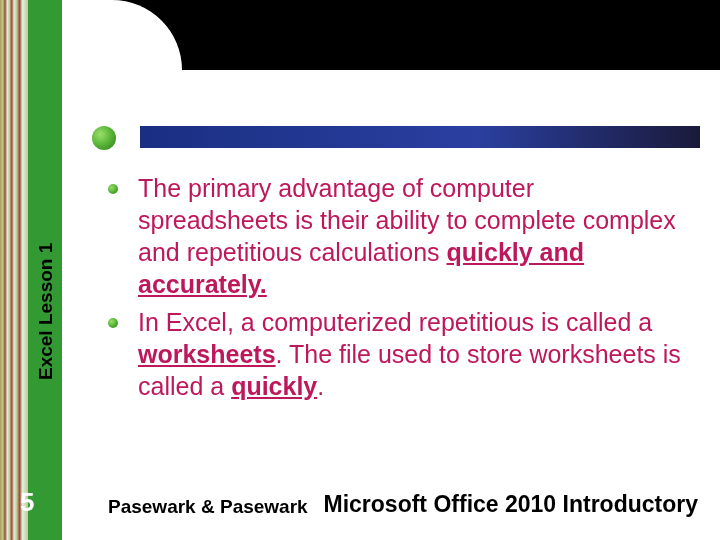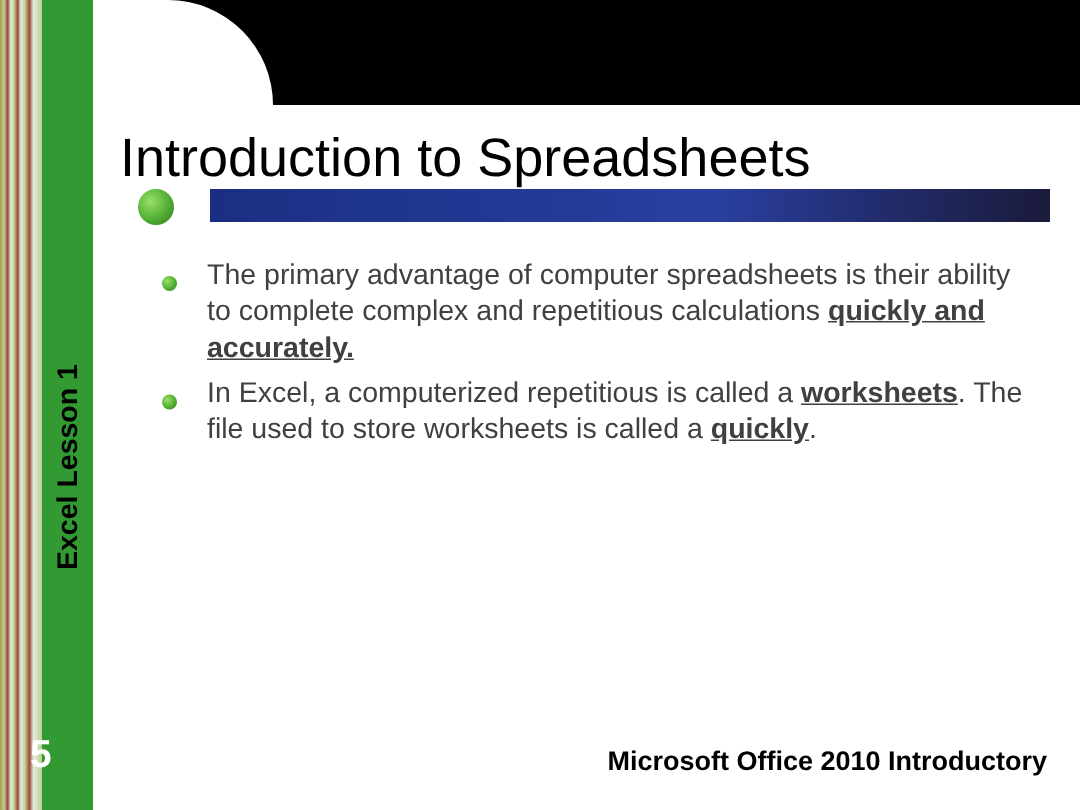--- a/index.html
+++ b/index.html
@@ -110,23 +110,23 @@
   }
   .dot {
     width: 10px; height: 10px;
     border-radius: 50%;
     background: radial-gradient(circle at 35% 35%, #9adf6a 0%, #5cb83a 45%, #2a7a1a 100%);
     margin-top: 12px;
     margin-right: 20px;
     flex: 0 0 10px;
   }
   .btext {
-    font-size: 19px;
+    font-size: 25px;
     line-height: 1.28;
-    color: #404040;
+    color: #be185d;
   }
   .u { text-decoration: underline; font-weight: bold; }
 
   
   .page-num {
     position: absolute;
     left: 20px;
     bottom: 22px;
     font-size: 26px;
     font-weight: bold;
@@ -138,21 +138,21 @@
     left: 108px;
     bottom: 22px;
     font-size: 19px;
     font-weight: bold;
     color: #000;
   }
   .footer-right {
     position: absolute;
     right: 22px;
     bottom: 22px;
-    font-size: 18px;
+    font-size: 23px;
     font-weight: bold;
     color: #000;
   }
 </style>
 </head>
 <body>
 
 <div class="slide">
 
   <div class="topband"></div>
@@ -160,36 +160,36 @@
   <div class="sidebar">
     <div class="sidebar-art"></div>
   </div>
 
   <div class="whitecorner"></div>
 
   <div class="side-label">Excel Lesson 1</div>
 
   <div class="accent-dot"></div>
   <div class="underline-band"></div>
-  <div class="heading">Introduction to Spreadsheets</div>
 
   <div class="content">
 
     <div class="bullet">
       <div class="dot"></div>
       <div class="btext">
         <span>The primary advantage of computer spreadsheets is their ability to complete complex and repetitious calculations </span><span class="u">quickly and accurately.</span><span></span><span class="u"></span><span></span>
       </div>
     </div>
 
     <div class="bullet">
       <div class="dot"></div>
       <div class="btext">
         <span>In Excel, a computerized repetitious is called a </span><span class="u">worksheets</span><span>. The file used to store worksheets is called a </span><span class="u">quickly</span><span>.</span>
       </div>
     </div>
 
   </div>
 
   <div class="page-num">5</div>
+  <div class="footer-left">Pasewark &amp; Pasewark</div>
   <div class="footer-right">Microsoft Office 2010 Introductory</div>
 
 </div>
 
 </body></html>

